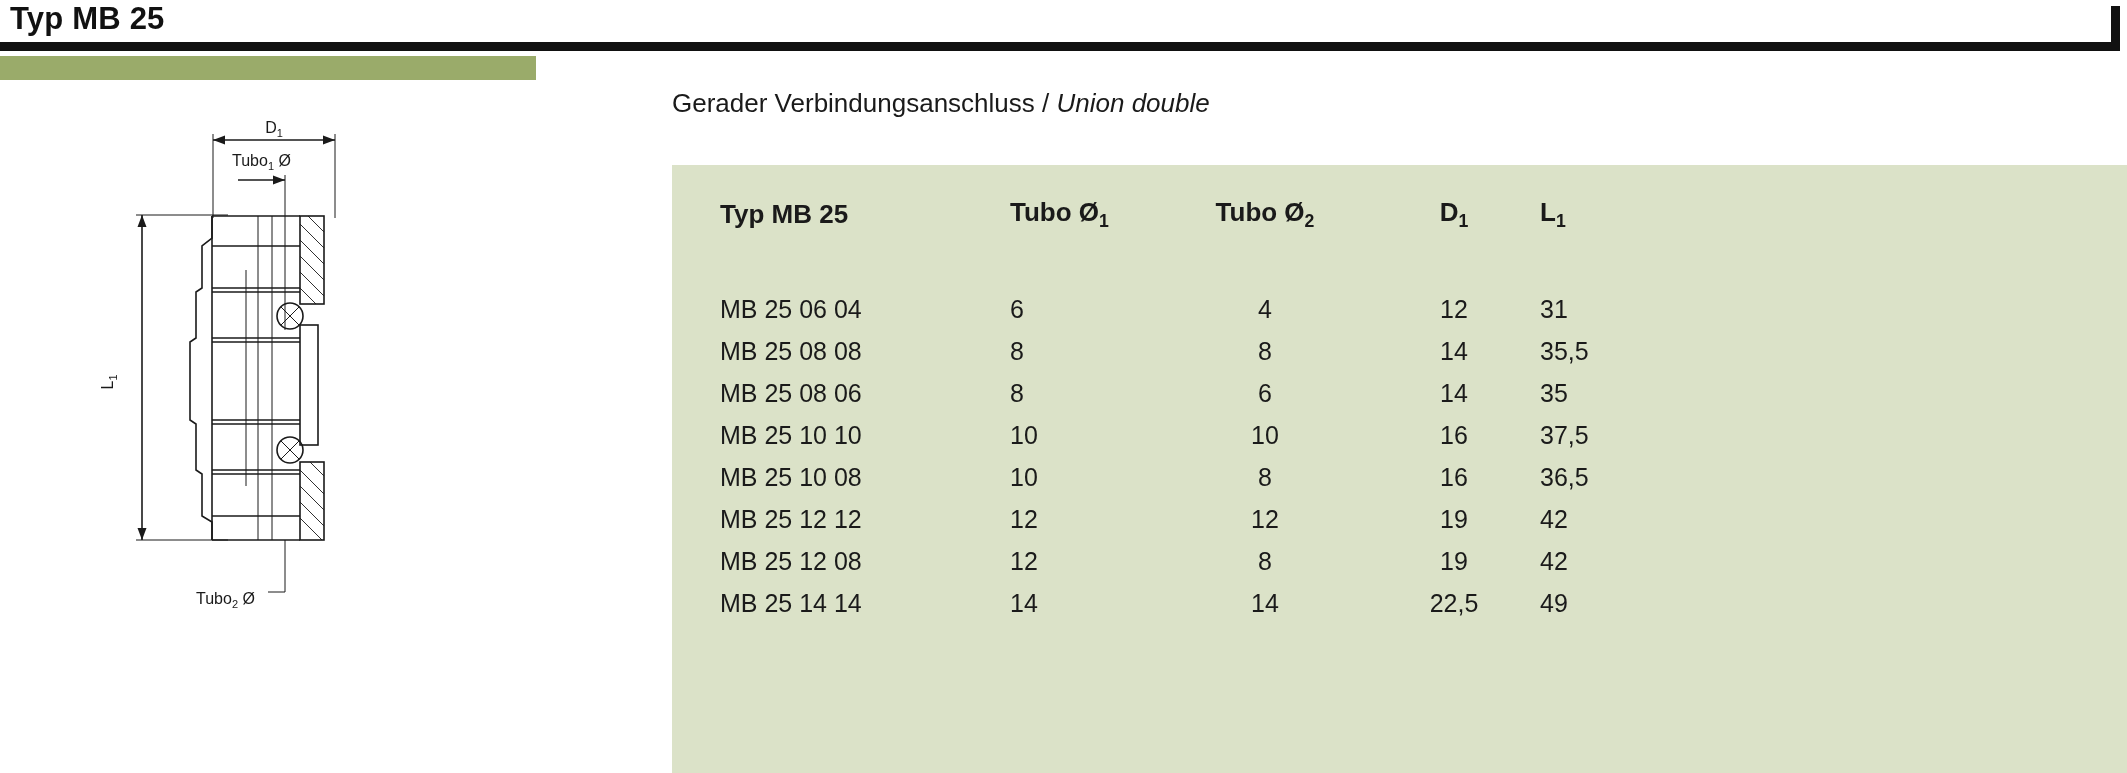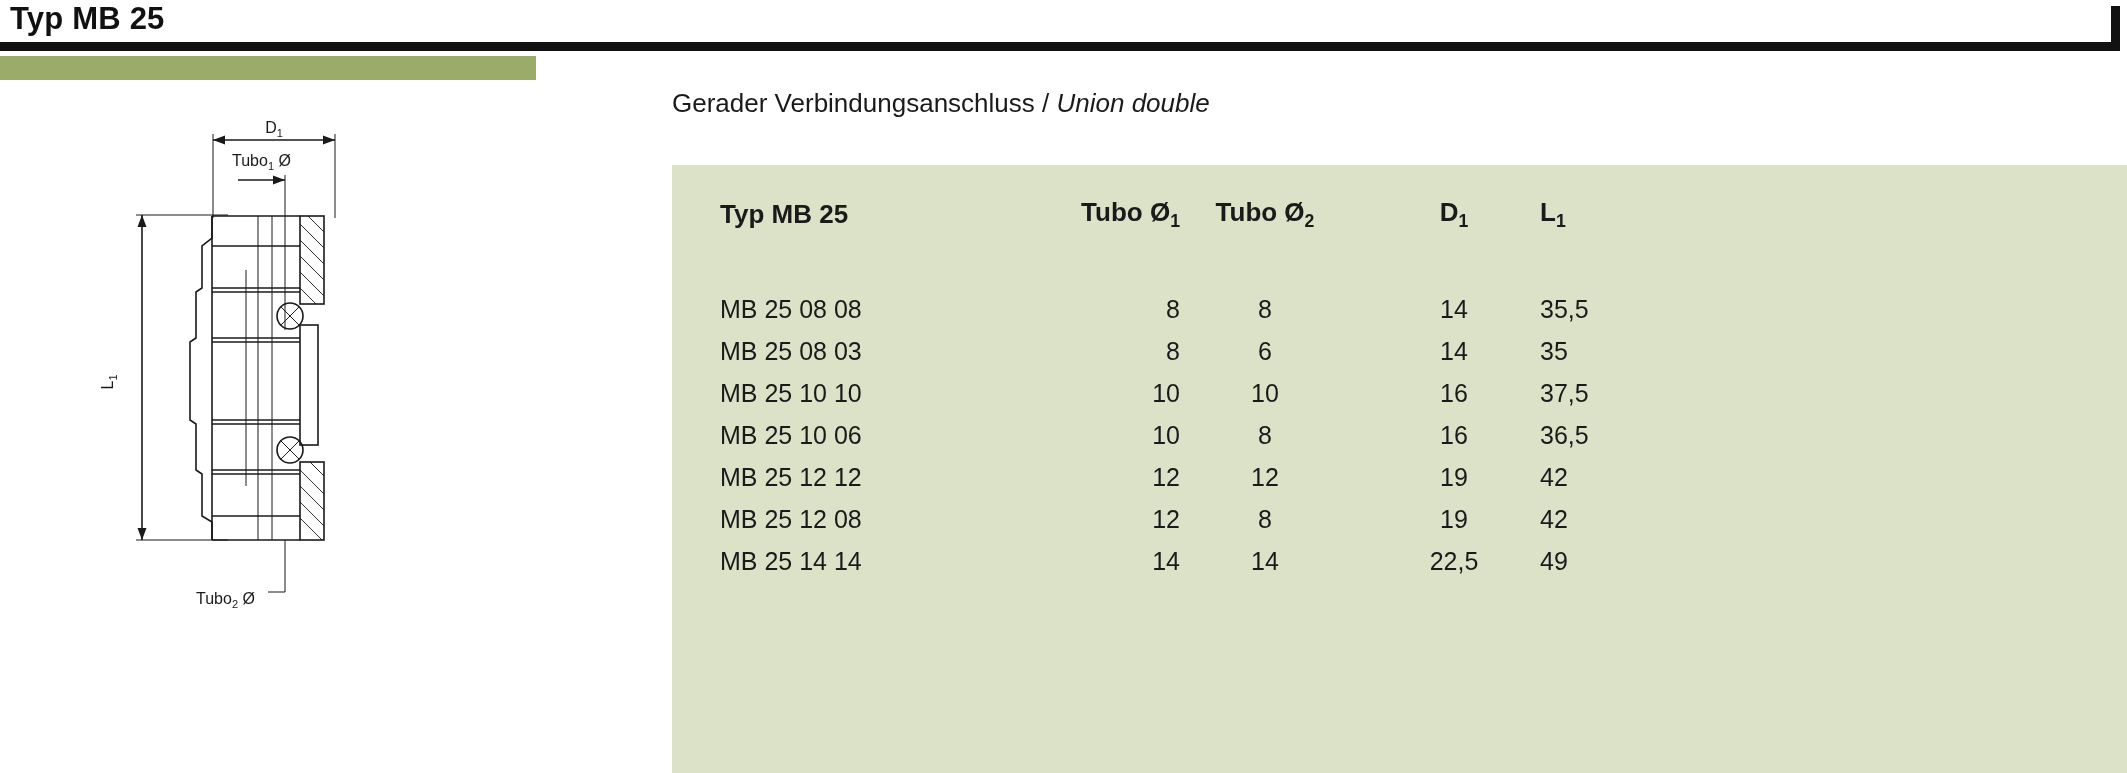--- a/index.html
+++ b/index.html
@@ -100,21 +100,21 @@
     padding: 0 0 56px 0;
     white-space: nowrap;
   }
   table.spec td {
     padding: 0 0 0 0;
     height: 42px;
     white-space: nowrap;
     vertical-align: middle;
   }
   table.spec .c-type   { width: 290px; text-align: left; }
-  table.spec .c-d1     { width: 170px; text-align: right; }
+  table.spec .c-d1     { width: 170px; text-align: left; }
   table.spec .c-d2     { width: 170px; text-align: center; }
   table.spec .c-bigd   { width: 170px; text-align: center; }
   table.spec .c-l1     { width: 160px; text-align: left; padding-left: 20px; }
 
   table.spec th.c-bigd { padding-left: 38px; }
   table.spec td.c-bigd { padding-left: 38px; }
   table.spec th.c-l1   { padding-left: 20px; }
 
   sub { font-size: 0.68em; }
 </style>
@@ -229,42 +229,49 @@
         <th class="c-bigd">
           <span>D</span><sub>1</sub>
         </th>
         <th class="c-l1">
           <span>L</span><sub>1</sub>
         </th>
       </tr>
     </thead>
     <tbody id="table-body">
         <tr>
+          <td class="c-type">MB 25 06 04</td>
+          <td class="c-d1">6</td>
+          <td class="c-d2">4</td>
+          <td class="c-bigd">12</td>
+          <td class="c-l1">31</td>
+        </tr>
+        <tr>
           <td class="c-type">MB 25 08 08</td>
           <td class="c-d1">8</td>
           <td class="c-d2">8</td>
           <td class="c-bigd">14</td>
           <td class="c-l1">35,5</td>
         </tr>
         <tr>
-          <td class="c-type">MB 25 08 03</td>
+          <td class="c-type">MB 25 08 06</td>
           <td class="c-d1">8</td>
           <td class="c-d2">6</td>
           <td class="c-bigd">14</td>
           <td class="c-l1">35</td>
         </tr>
         <tr>
           <td class="c-type">MB 25 10 10</td>
           <td class="c-d1">10</td>
           <td class="c-d2">10</td>
           <td class="c-bigd">16</td>
           <td class="c-l1">37,5</td>
         </tr>
         <tr>
-          <td class="c-type">MB 25 10 06</td>
+          <td class="c-type">MB 25 10 08</td>
           <td class="c-d1">10</td>
           <td class="c-d2">8</td>
           <td class="c-bigd">16</td>
           <td class="c-l1">36,5</td>
         </tr>
         <tr>
           <td class="c-type">MB 25 12 12</td>
           <td class="c-d1">12</td>
           <td class="c-d2">12</td>
           <td class="c-bigd">19</td>

